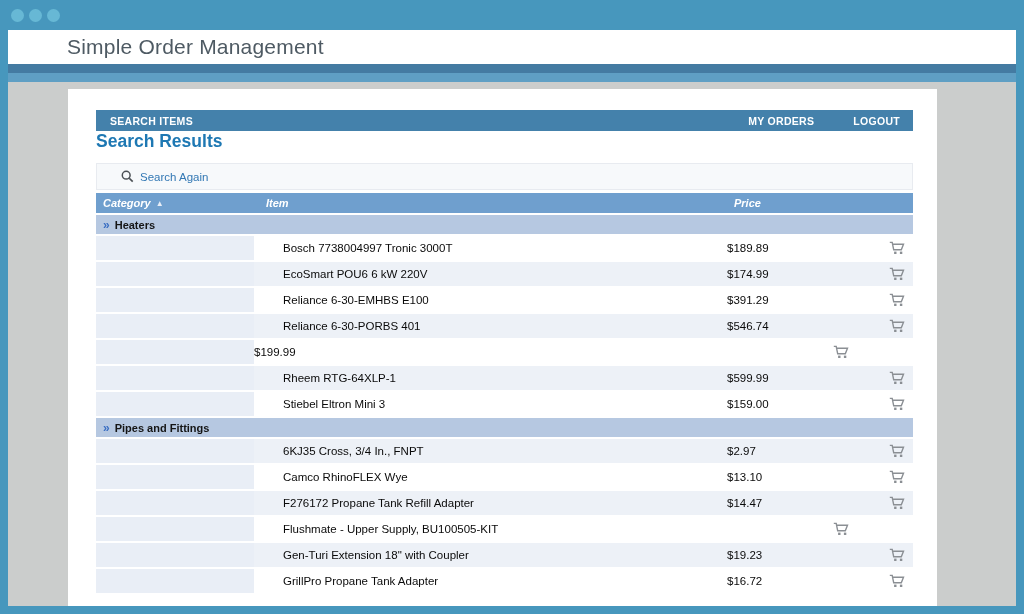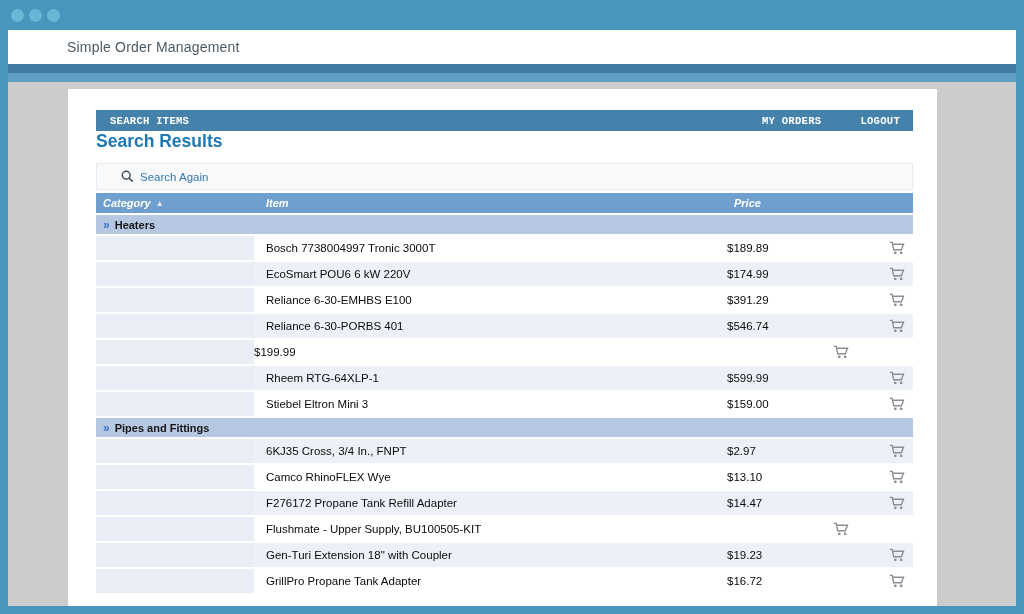--- a/index.html
+++ b/index.html
@@ -6,32 +6,32 @@
   html,body { width:1024px; height:614px; overflow:hidden; }
   body { font-family:"Liberation Sans", sans-serif; }
 
   .frame { position:relative; width:1024px; height:614px; background:var(--frame-teal,#4797bd); }
 
   
   .chrome { position:absolute; top:0; left:0; right:0; height:30px; display:flex; align-items:center; padding-left:11px; }
   .dot { width:13px; height:13px; border-radius:50%; background:var(--dot,#67b8d5); margin-right:5px; }
 
   .titlebar { position:absolute; top:30px; left:8px; right:8px; height:34px; background:#ffffff; display:flex; align-items:center; }
-  .titlebar h1 { font-size:14px; font-weight:400; color:#4e5a63; padding-left:59px; letter-spacing:.2px; }
+  .titlebar h1 { font-size:21px; font-weight:400; color:#4e5a63; padding-left:59px; letter-spacing:.2px; }
 
   .stripe-dark  { position:absolute; top:64px; left:8px; right:8px; height:9px; background:var(--stripe-dark,#447ba2); }
   .stripe-light { position:absolute; top:73px; left:8px; right:8px; height:9px; background:var(--stripe-light,#5f9fc4); }
 
   .desktop { position:absolute; top:82px; left:8px; right:8px; bottom:8px; background:var(--desktop,#cbcdcc); overflow:hidden; }
 
   .card { width:869px; margin-left:60px; margin-top:7px; min-height:100%; background:#ffffff; padding:21px 24px 0 28px; }
 
   
   .nav { height:21px; background:var(--nav-bg,#4481ab); display:flex; align-items:center; font-size:10.5px; font-weight:bold; color:#fff; letter-spacing:.3px; }
-  .nav a { color:#fff; text-decoration:none; cursor:pointer;font-family:Liberation Mono, monospace; }
+  .nav a { color:#fff; text-decoration:none; cursor:pointer; }
   .nav .left { margin-left:14px; }
   .nav .spacer { flex:1; }
   .nav .right { margin-right:39px; }
   .nav .right.last { margin-right:13px; }
 
   h2.page-heading { margin-top:0; font-size:17.5px; font-weight:bold; color:var(--heading-blue,#1e78b3); }
 
   .search-again { margin-top:11px; height:27px; background:#f7f9fb; border:1px solid #e8ebf0; display:flex; align-items:center; padding-left:24px; cursor:pointer; }
   .search-again svg { margin-right:6px; }
   .search-again span { font-size:11.5px; color:var(--link-blue,#3378b4); }
@@ -45,21 +45,21 @@
   .thead .sort { font-size:8px; margin-left:5px; color:#e8eef7; }
 
   .cat-row { height:21px; background:var(--cat-row,#b6c8e1); font-size:11px; font-weight:bold; color:#151515; display:flex; align-items:center; padding-left:7px; border-bottom:2px solid #fff; cursor:pointer; }
   .cat-row .chev { color:var(--chevron-blue,#3b6fc3); margin-right:5px; font-size:12px; }
 
   .item-row { height:26px; font-size:11.5px; color:#0a0a0a; }
   .item-row .cell { height:24px; display:flex; align-items:center; }
   .item-row .cat-cell { background:var(--cat-cell,#e9eef6); height:24px; }
   .item-row.even .cell:not(.cat-cell) { background:#ffffff; }
   .item-row.odd  .cell:not(.cat-cell) { background:var(--alt-row,#edf1f7); }
-  .item-row .item-cell { padding-left:12px; }
+  .item-row .item-cell { padding-left:29px; }
   .item-row .cart-cell { justify-content:flex-end; padding-right:8px; }
   .cart-btn { background:none; border:none; cursor:pointer; padding:0; line-height:0; }
 </style>
 </head>
 <body>
 
 <div class="frame">
 
   <div class="chrome">
     <span class="dot"></span>

